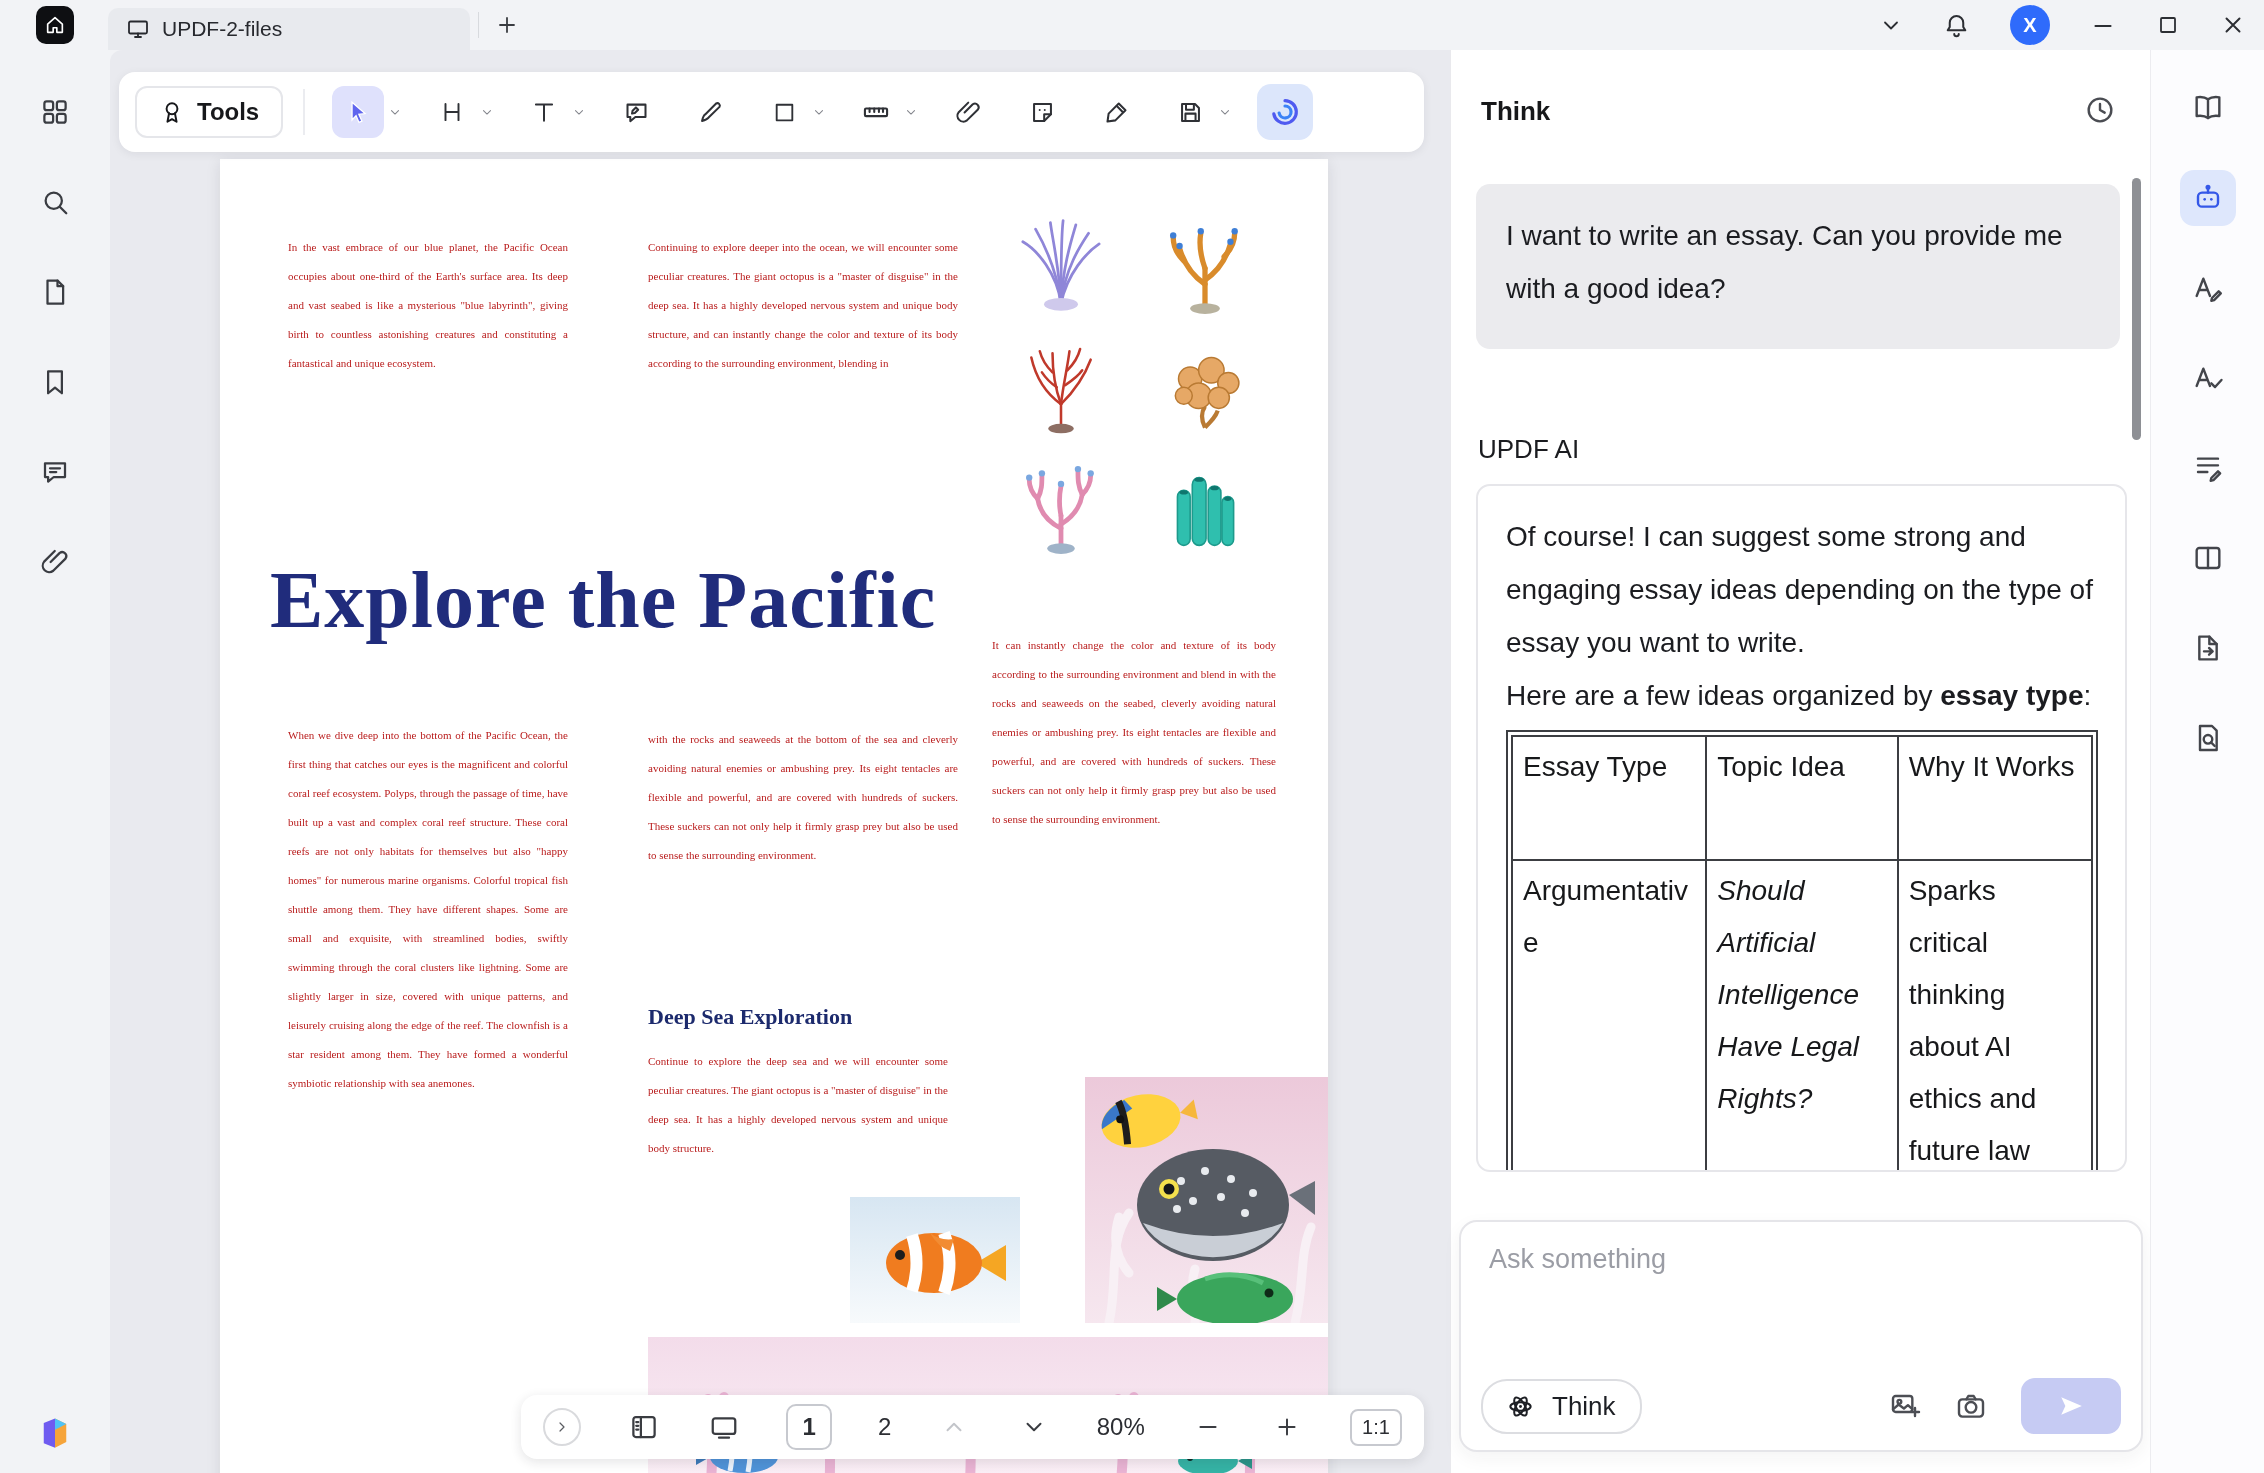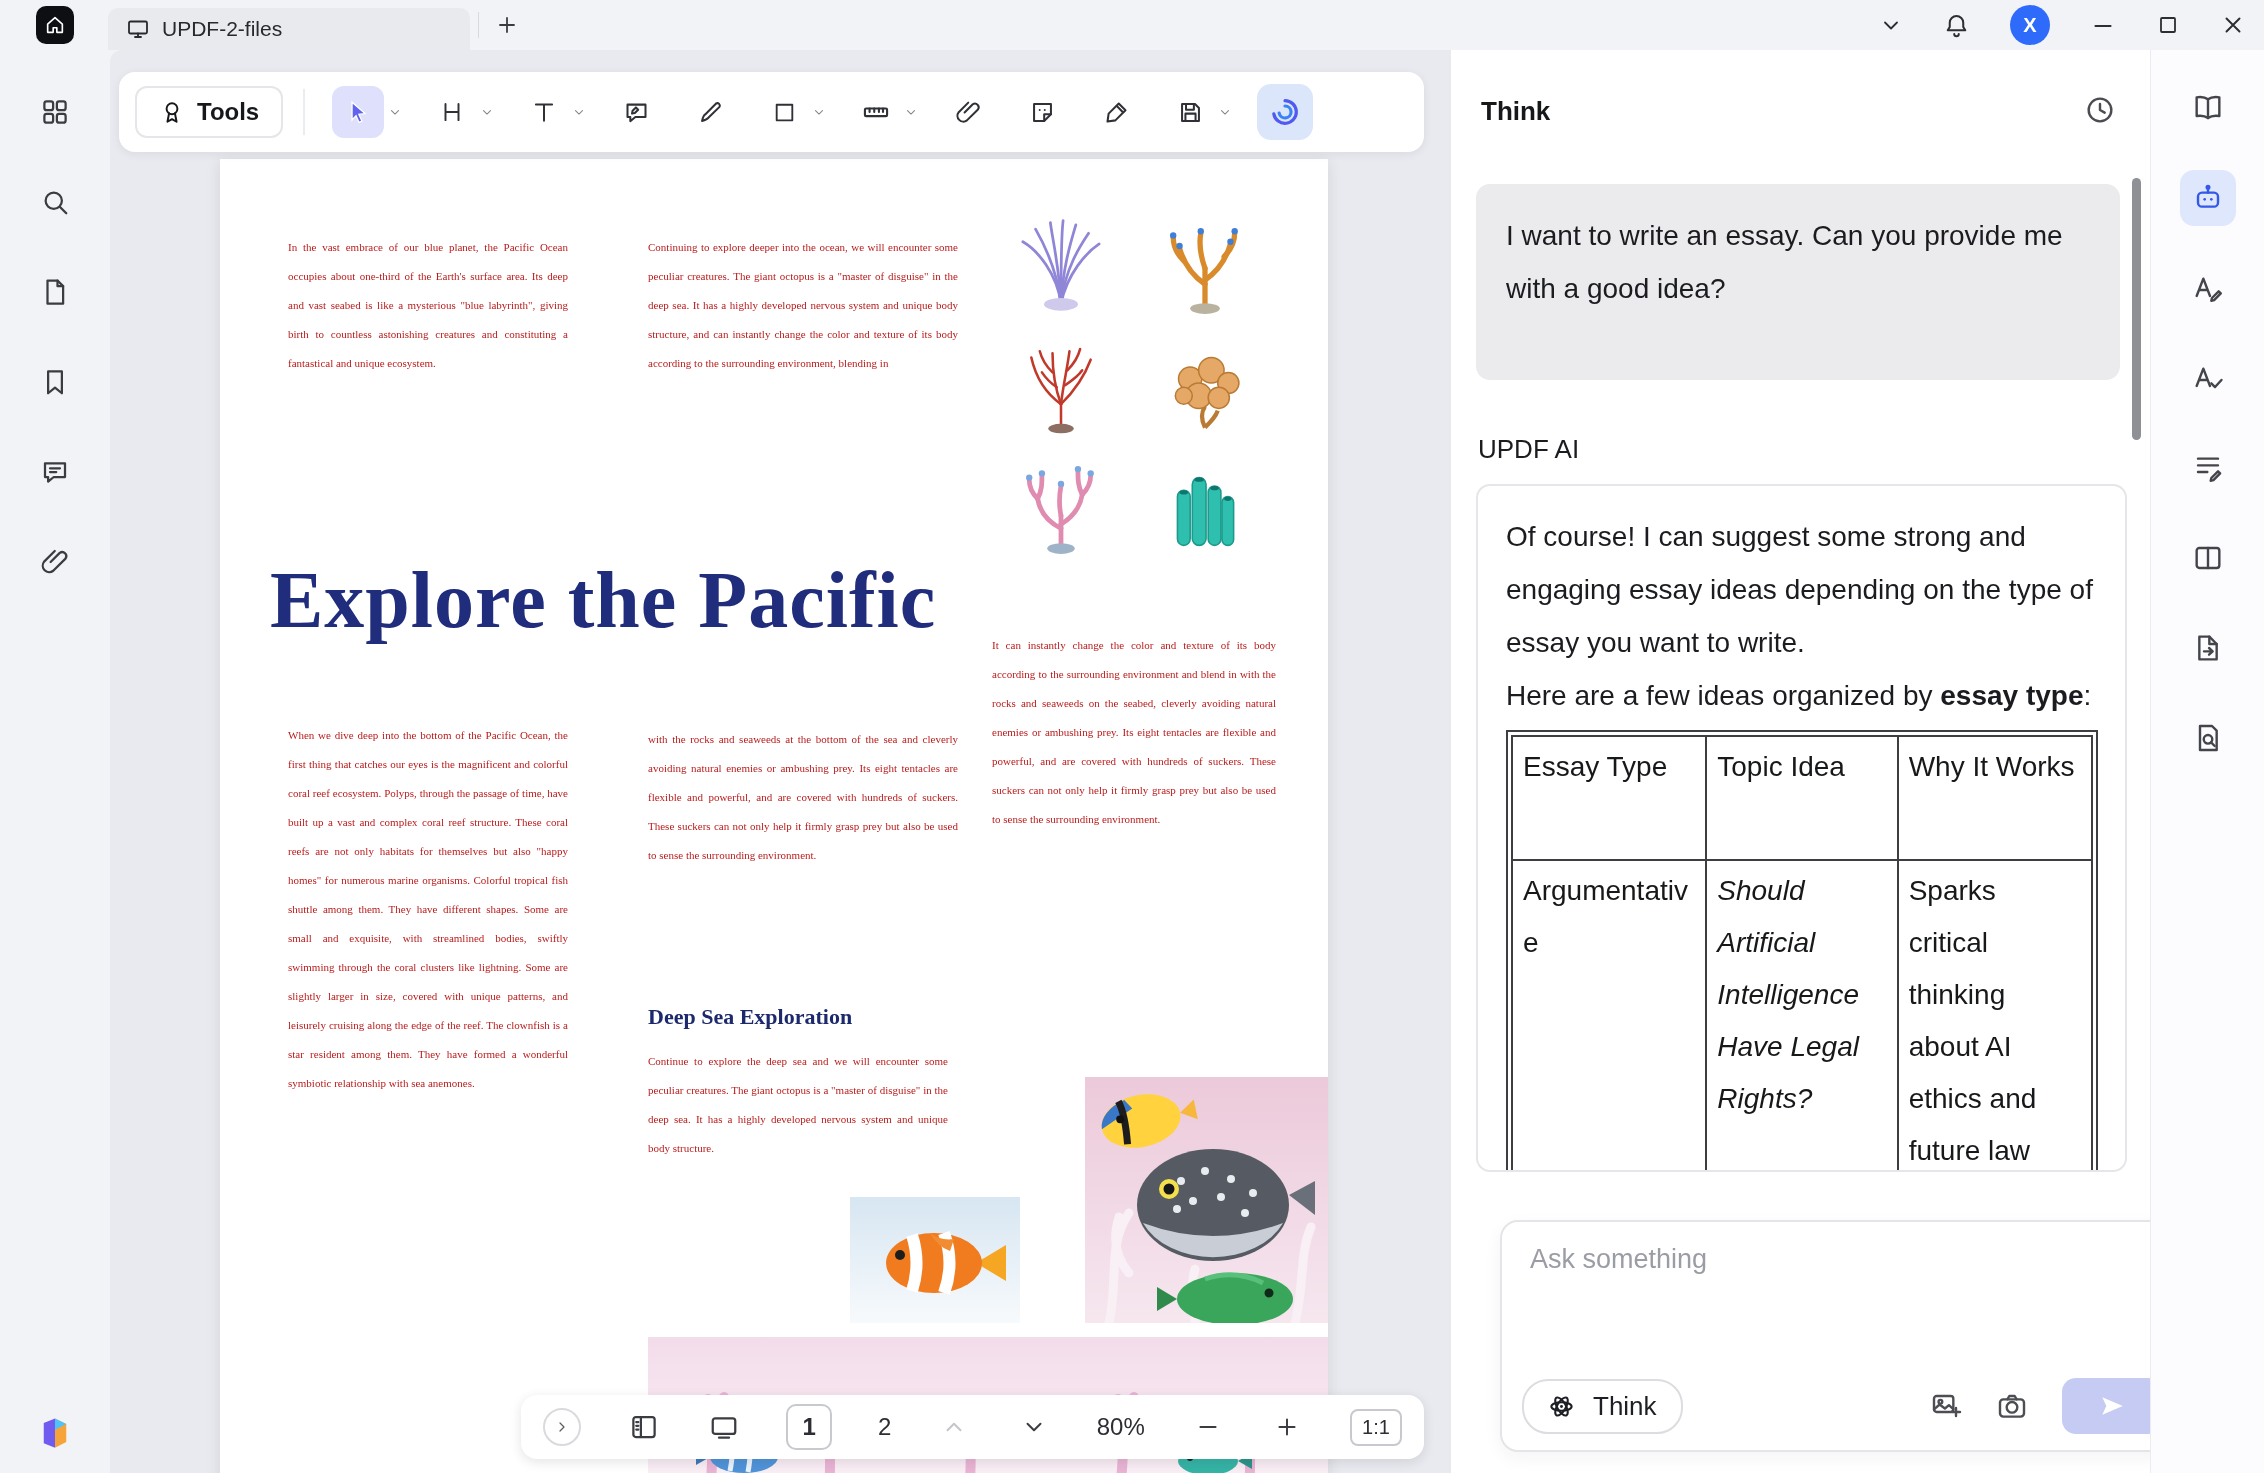--- a/index.html
+++ b/index.html
@@ -53,33 +53,33 @@
   .pg-ic { width:34px; height:34px; display:flex; align-items:center; justify-content:center; color:#3a3c41; cursor:pointer; }
   .pg-box { min-width:46px; height:46px; border:2px solid #c7c9cf; border-radius:10px; display:flex; align-items:center; justify-content:center; font-weight:600; cursor:pointer; }
   .pg-num { cursor:pointer; }
   .pg-dis { color:#c3c5ca; }
   .ratio-box { border:2px solid #c7c9cf; border-radius:8px; padding:5px 10px; font-size:20px; cursor:pointer; }
 
   
   .chat-panel { position:absolute; left:1450px; top:50px; width:700px; bottom:0; background:#fff; border-left:1px solid #e9e9ed; z-index:40; }
   .chat-title { position:absolute; left:30px; top:46px; font-size:26px; font-weight:700; color:#17181a; }
   .chat-history { position:absolute; right:34px; top:44px; color:#4a4c52; cursor:pointer; }
-  .user-bubble { position:absolute; left:25px; top:134px; width:644px; height:196px; background:#ebebee; border-radius:14px; padding:25px 30px; font-size:28px; line-height:53px; color:#1b1c20; }
+  .user-bubble { position:absolute; left:25px; top:134px; width:644px; height:165px; background:#ebebee; border-radius:14px; padding:25px 30px; font-size:28px; line-height:53px; color:#1b1c20; }
   .chat-scrollbar { position:absolute; left:681px; top:128px; width:9px; height:262px; background:#8e9095; border-radius:5px; cursor:pointer; }
   .ai-name { position:absolute; left:27px; top:384px; font-size:26px; font-weight:500; color:#1b1c20; }
   .ai-card { position:absolute; left:25px; top:434px; width:651px; height:688px; border:2px solid #e6e6ea; border-radius:14px; padding:24px 28px; font-size:28px; line-height:53px; color:#1b1c20; overflow:hidden; }
   .ai-card b { font-weight:700; }
   .tbl-wrap { margin-top:8px; border:2px solid #3c3e42; padding:3px; width:592px; }
   table.essay { border-collapse:collapse; table-layout:fixed; width:100%; font-size:28px; line-height:52px; color:#17181a; }
   table.essay th, table.essay td { border:2px solid #3c3e42; vertical-align:top; text-align:left; padding:4px 10px; font-weight:400; overflow-wrap:anywhere; }
   table.essay th { height:124px; }
   table.essay td { height:430px; }
   .cell-italic { font-style:italic; }
 
-  .input-card { position:absolute; left:8px; top:1170px; width:684px; height:232px; background:#fff; border:2px solid #e5e5e9; border-radius:18px; box-shadow:0 6px 18px rgba(30,32,40,.05);margin-left:41px; }
+  .input-card { position:absolute; left:8px; top:1170px; width:684px; height:232px; background:#fff; border:2px solid #e5e5e9; border-radius:18px; box-shadow:0 6px 18px rgba(30,32,40,.05); }
   .ask-input { position:absolute; left:28px; top:22px; width:620px; border:none; outline:none; font-size:27px; font-family:"Liberation Sans",sans-serif; color:#1b1c20; background:transparent; }
   .ask-input::placeholder { color:#9b9da5; }
   .input-row { position:absolute; left:20px; right:20px; bottom:16px; display:flex; align-items:center; }
   .think-btn { display:flex; align-items:center; gap:18px; border:2px solid #dcdde1; border-radius:26px; padding:10px 24px; font-size:26px; color:#1d1f24; cursor:pointer; background:#fff; }
   .row-spacer { flex:1; }
   .mini-ic { color:#4c4e54; margin-right:34px; cursor:pointer; }
   .send-btn { width:100px; height:56px; border-radius:14px; background:#c6cbf3; display:flex; align-items:center; justify-content:center; color:#fff; cursor:pointer; }
 
   
   .rightbar { position:absolute; left:2150px; top:50px; width:114px; bottom:0; background:#fcfcfe; border-left:1px solid #ececf0; display:flex; flex-direction:column; align-items:center; padding-top:30px; gap:34px; z-index:45; }

